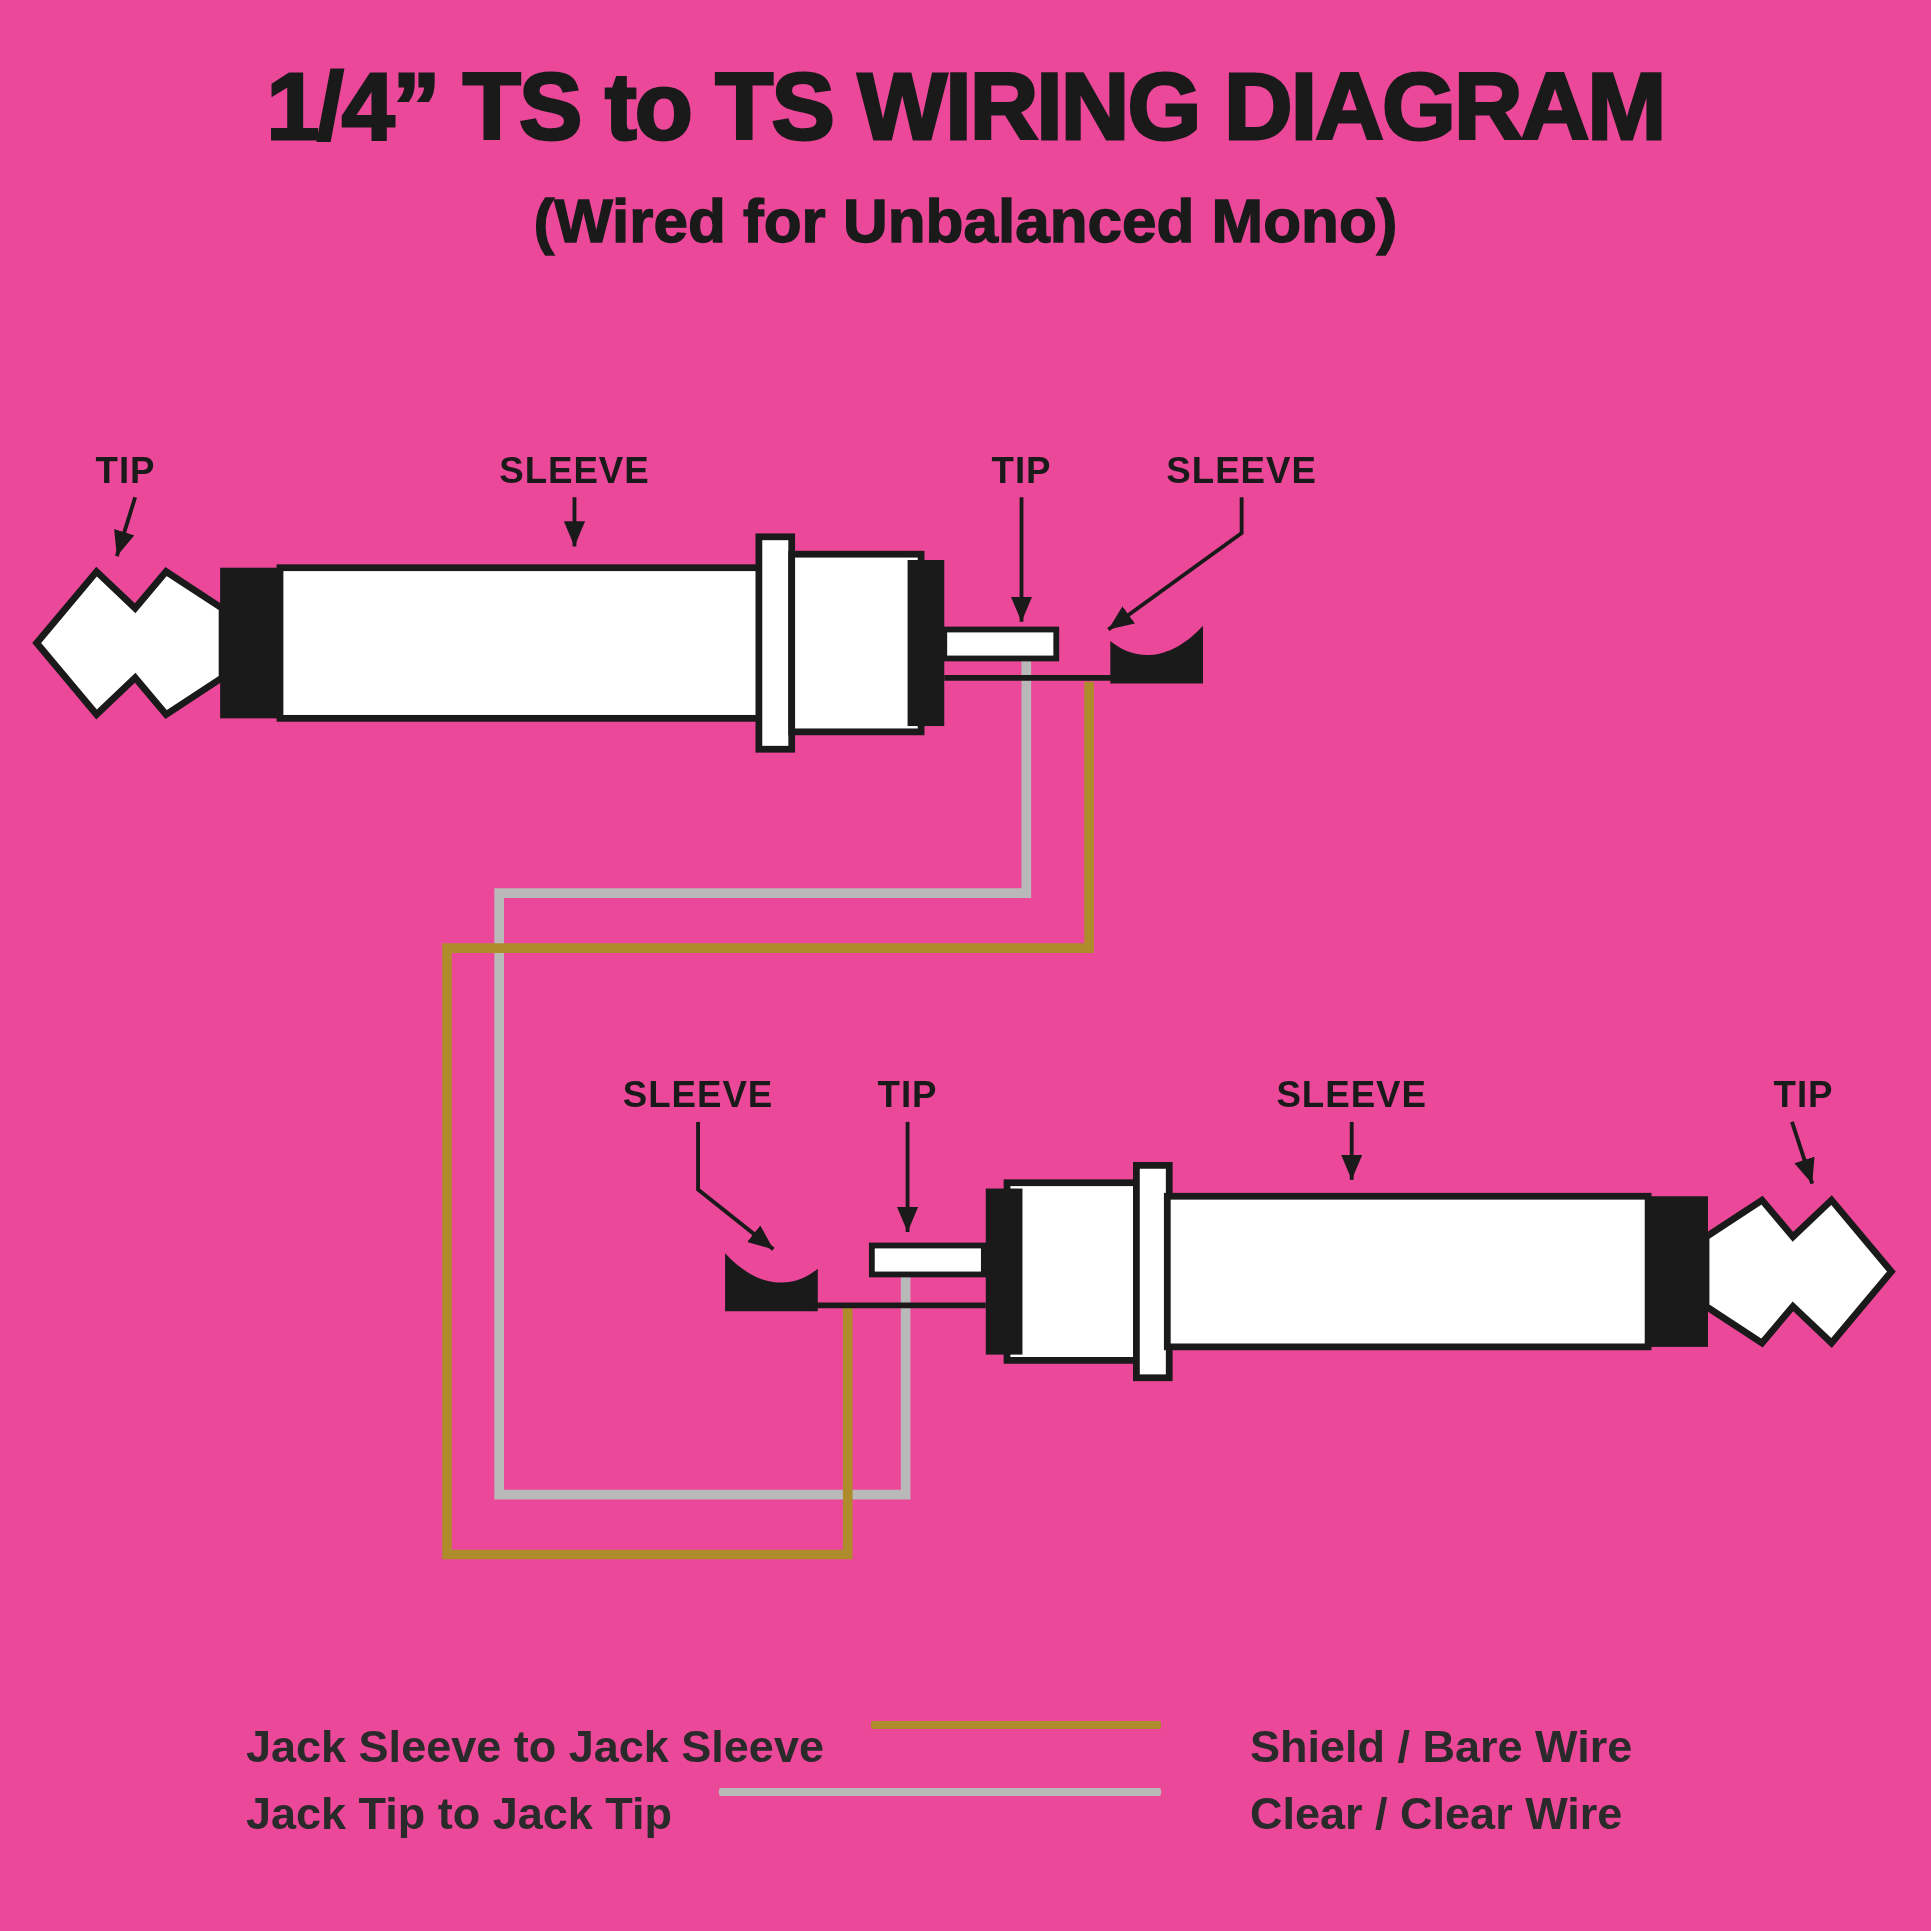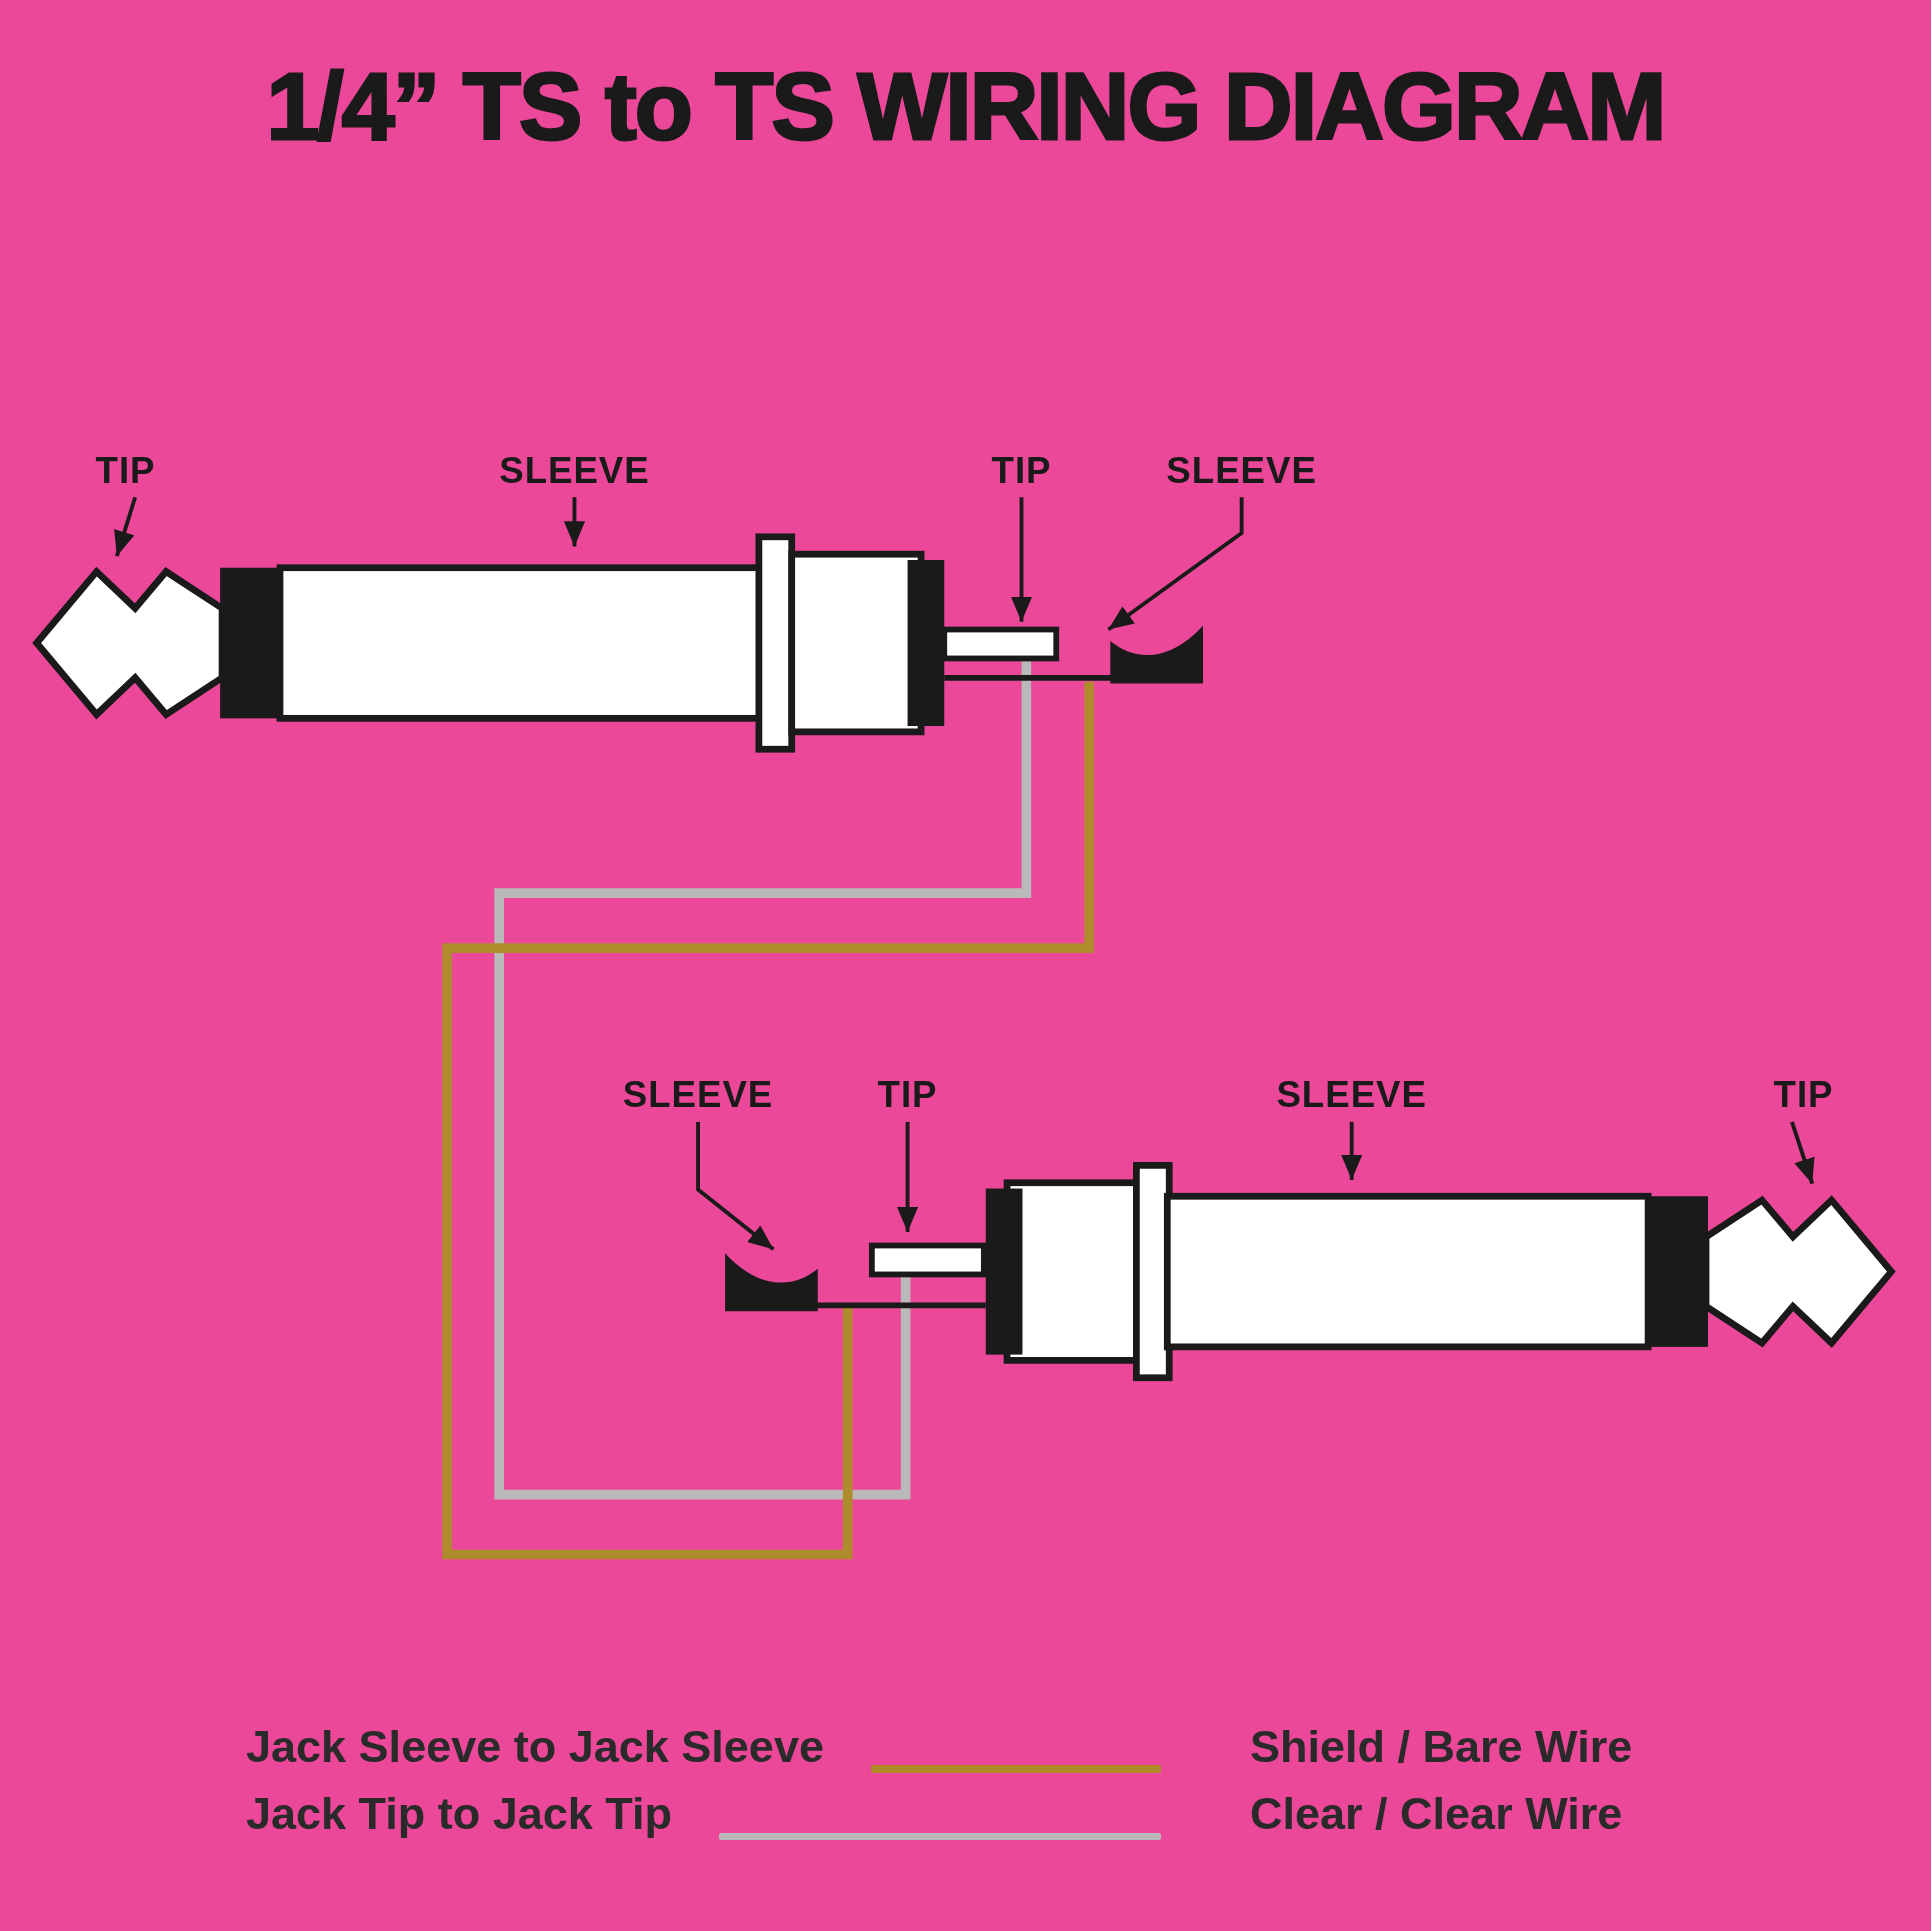--- a/index.html
+++ b/index.html
@@ -21,33 +21,34 @@
   .diagram{position:absolute;top:0;left:0;}
 
   .lbl{font-family:"Liberation Sans",sans-serif;font-size:38px;font-weight:bold;
     letter-spacing:1px;text-anchor:middle;fill:var(--outline);}
 
   .wire-clear{stroke:var(--clear);}
   .wire-shield{stroke:var(--shield);}
 
   .legend{position:absolute;left:246px;top:1721px;width:1458px;
     font-size:45px;font-weight:bold;color:#2a2a2a;}
-  .legend-row{display:flex;align-items:flex-end;margin-bottom:15.4px;gap:24px;}
+  .legend-row{display:flex;align-items:flex-start;margin-bottom:15.4px;gap:24px;}
   .legend-left{white-space:nowrap;}
   .legend-line{flex:1;height:7.7px;margin:0 19.3px 0 23px;border-radius:1.9px;}
   .legend-line.shield{background:var(--shield);}
   .legend-line.clear{background:var(--clear);}
   .legend-right{width:454px;white-space:nowrap;margin-left:46px;}
 </style>
 </head>
 <body>
 
 <div class="page">
 
   <div class="title">1/4” TS to TS WIRING DIAGRAM</div>
+  <div class="subtitle">(Wired for Unbalanced Mono)</div>
 
   <svg class="diagram" width="1931" height="1931" viewBox="0 0 2000 2000">
     <defs>
       <marker id="arrow" markerUnits="userSpaceOnUse" markerWidth="30" markerHeight="26" refX="26" refY="11" orient="auto">
         <path d="M0,0 L26,11 L0,22 Z" fill="#1a1a1a"></path>
       </marker>
     </defs>
 
     <g fill="none" stroke-width="10">
       <polyline class="wire-clear" points="1063,684 1063,925 517,925 517,1548 938,1548 938,1318"></polyline>

